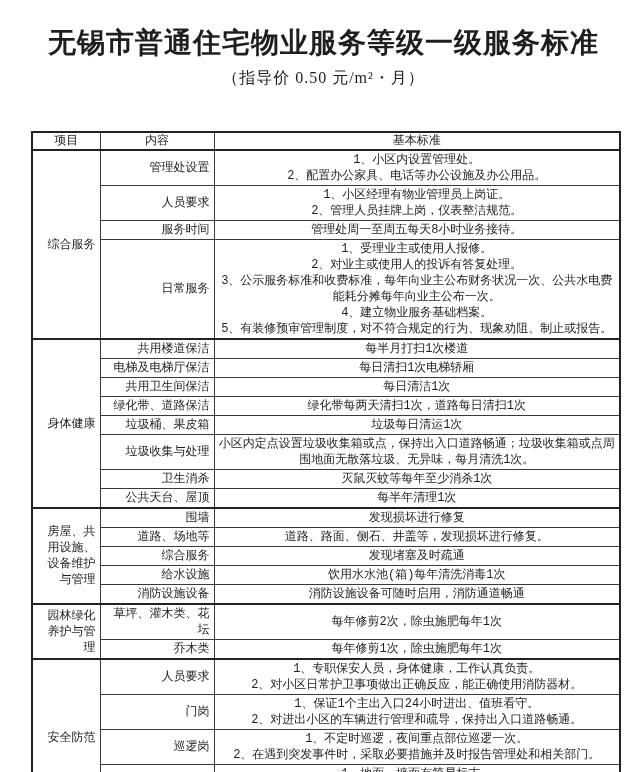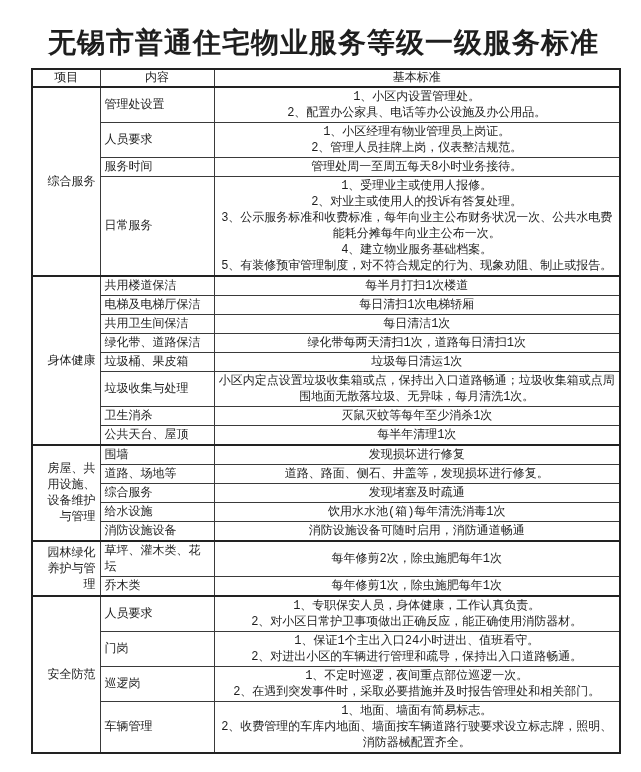--- a/index.html
+++ b/index.html
@@ -53,37 +53,38 @@
     height: 18px;
     padding: 0 2px;
   }
   col.c-project  { width: 68px; }
   col.c-content  { width: 114px; }
   .group-cell {
     text-align: right;
     padding: 1px 3px;
   }
   .content-cell {
-    text-align: left;
+    text-align: right;
     padding: 1px 2px;
   }
   .standard-cell {
     text-align: center;
     white-space: pre-line;
     padding: 1px 5px;
   }
   tr.group-start td {
     border-top: 2px solid #222222;
   }
 </style>
 </head>
 <body>
 
 <div class="page">
   <h1 class="doc-title">无锡市普通住宅物业服务等级一级服务标准</h1>
+  <div class="doc-subtitle">（指导价 0.50 元/m²・月）</div>
 
   <table class="std-table">
     <colgroup>
       <col class="c-project">
       <col class="c-content">
       <col class="c-standard">
     </colgroup>
     <thead>
       <tr>
         <th>项目</th>

